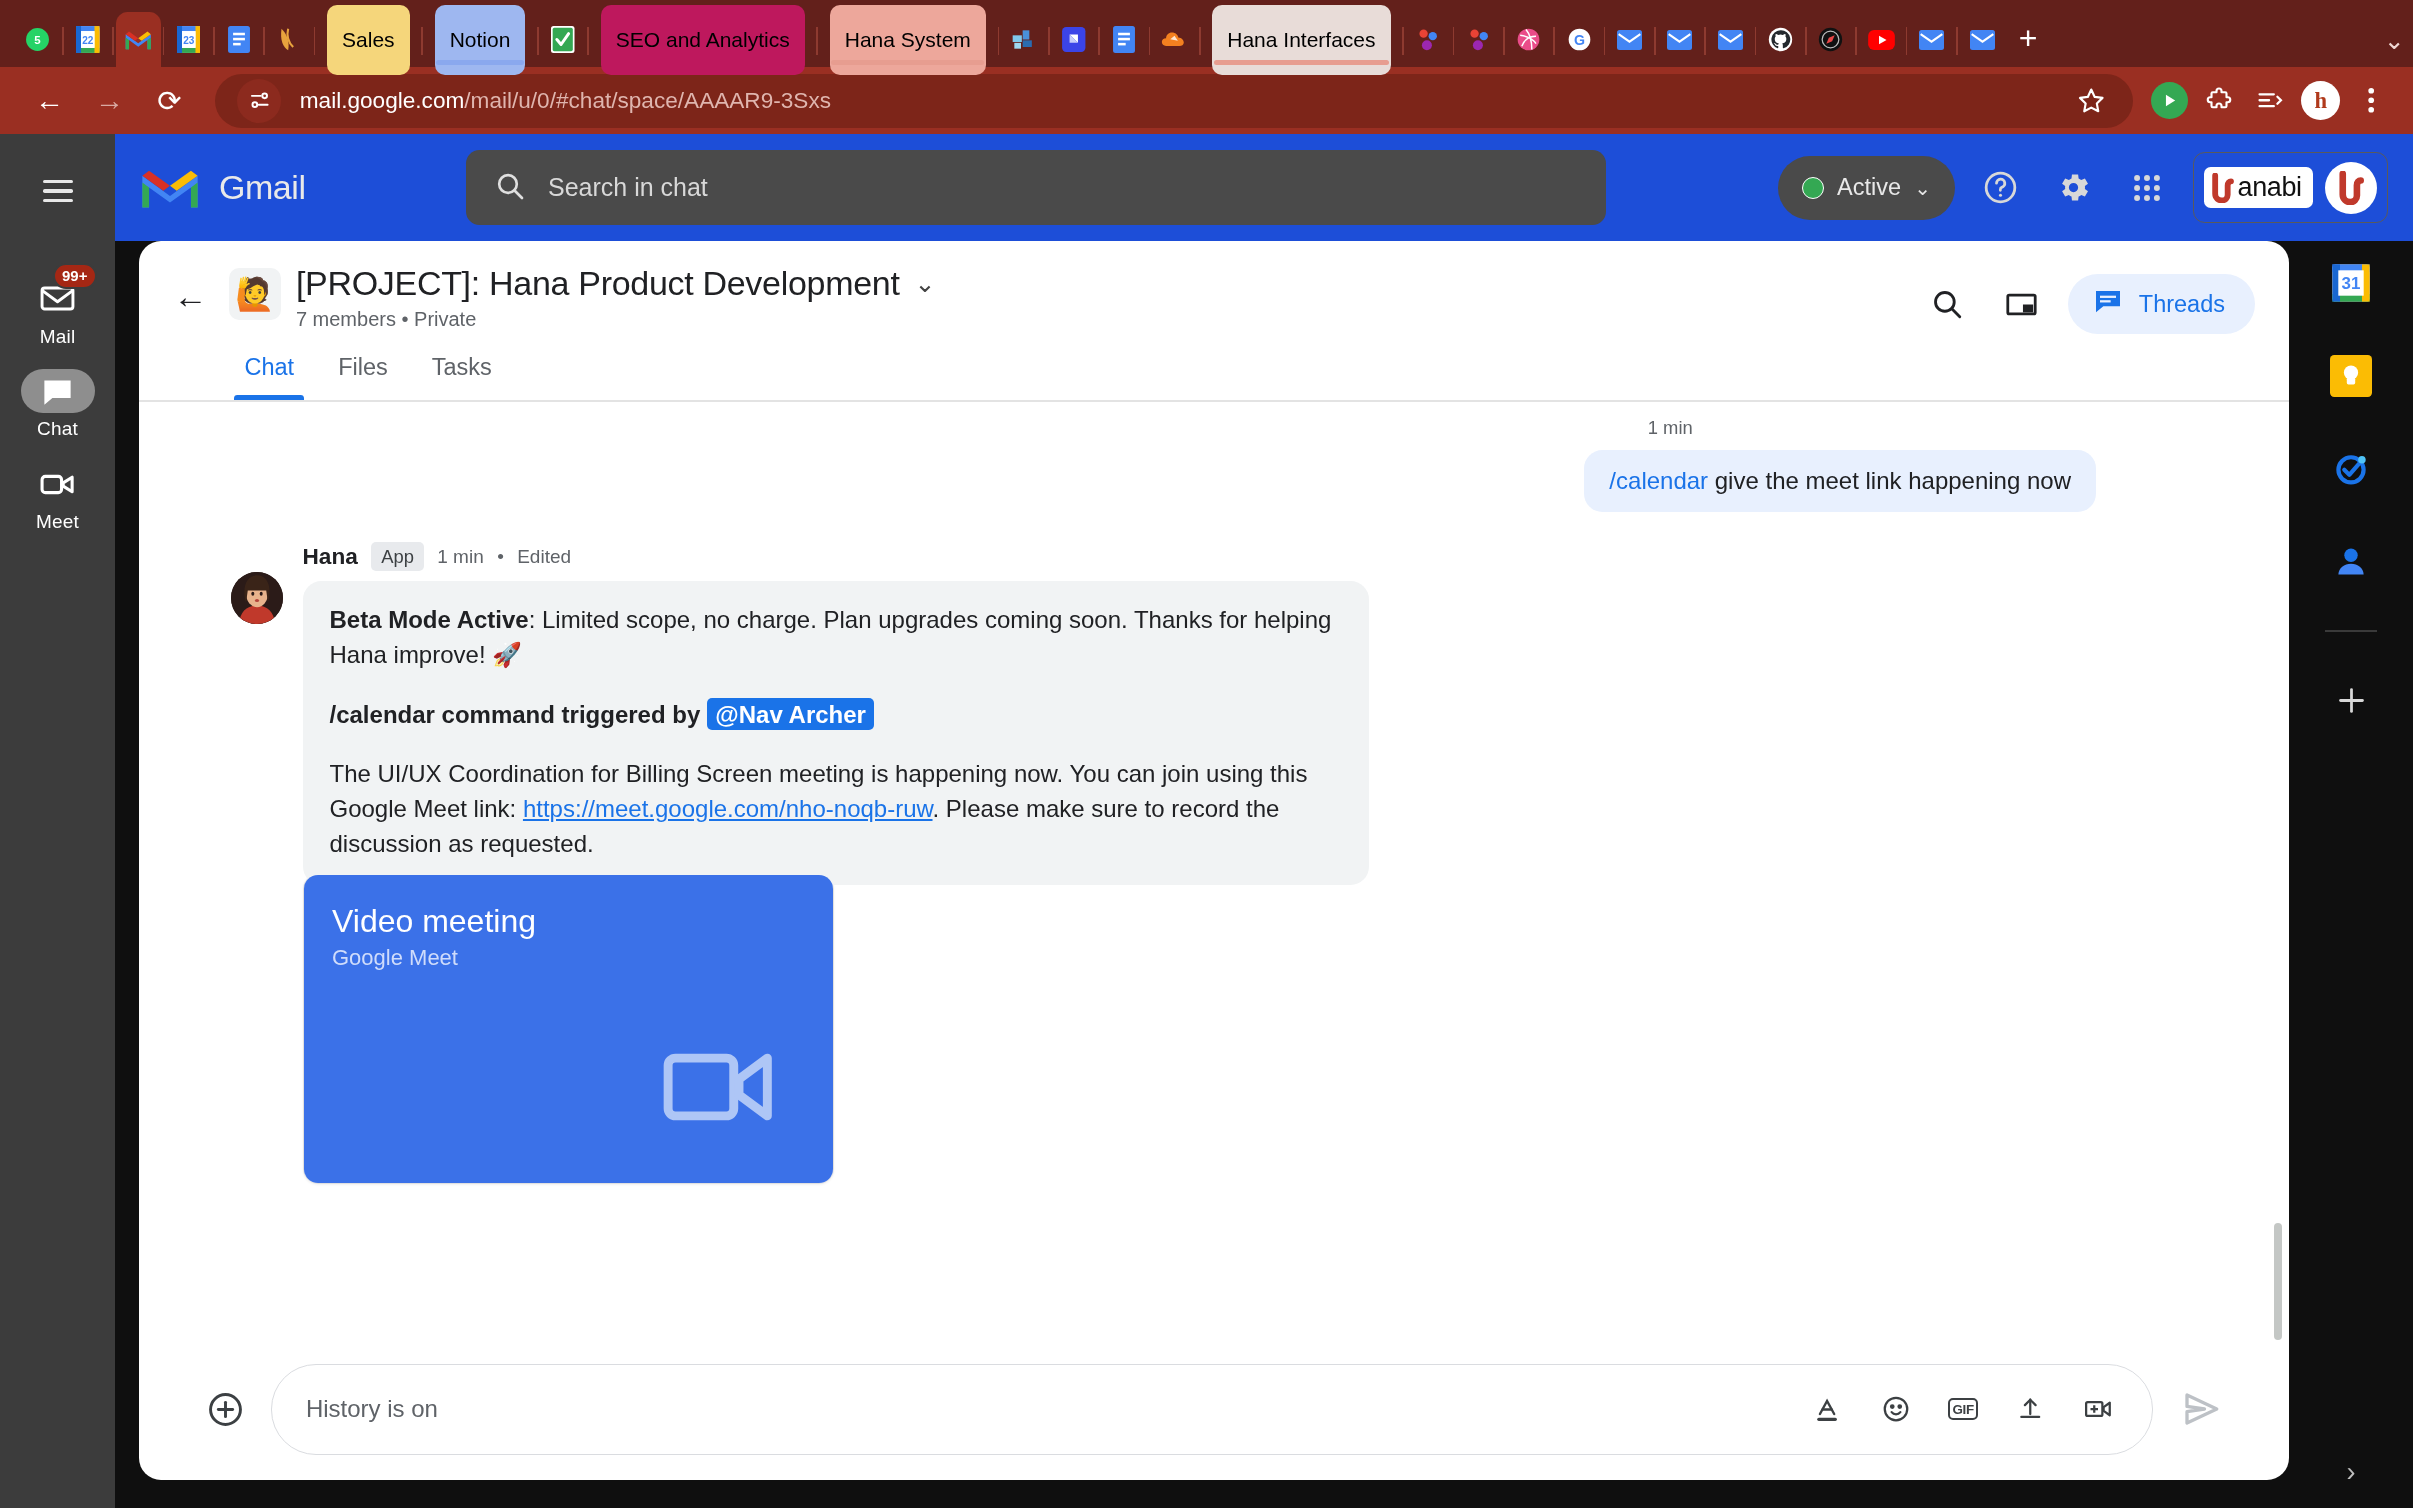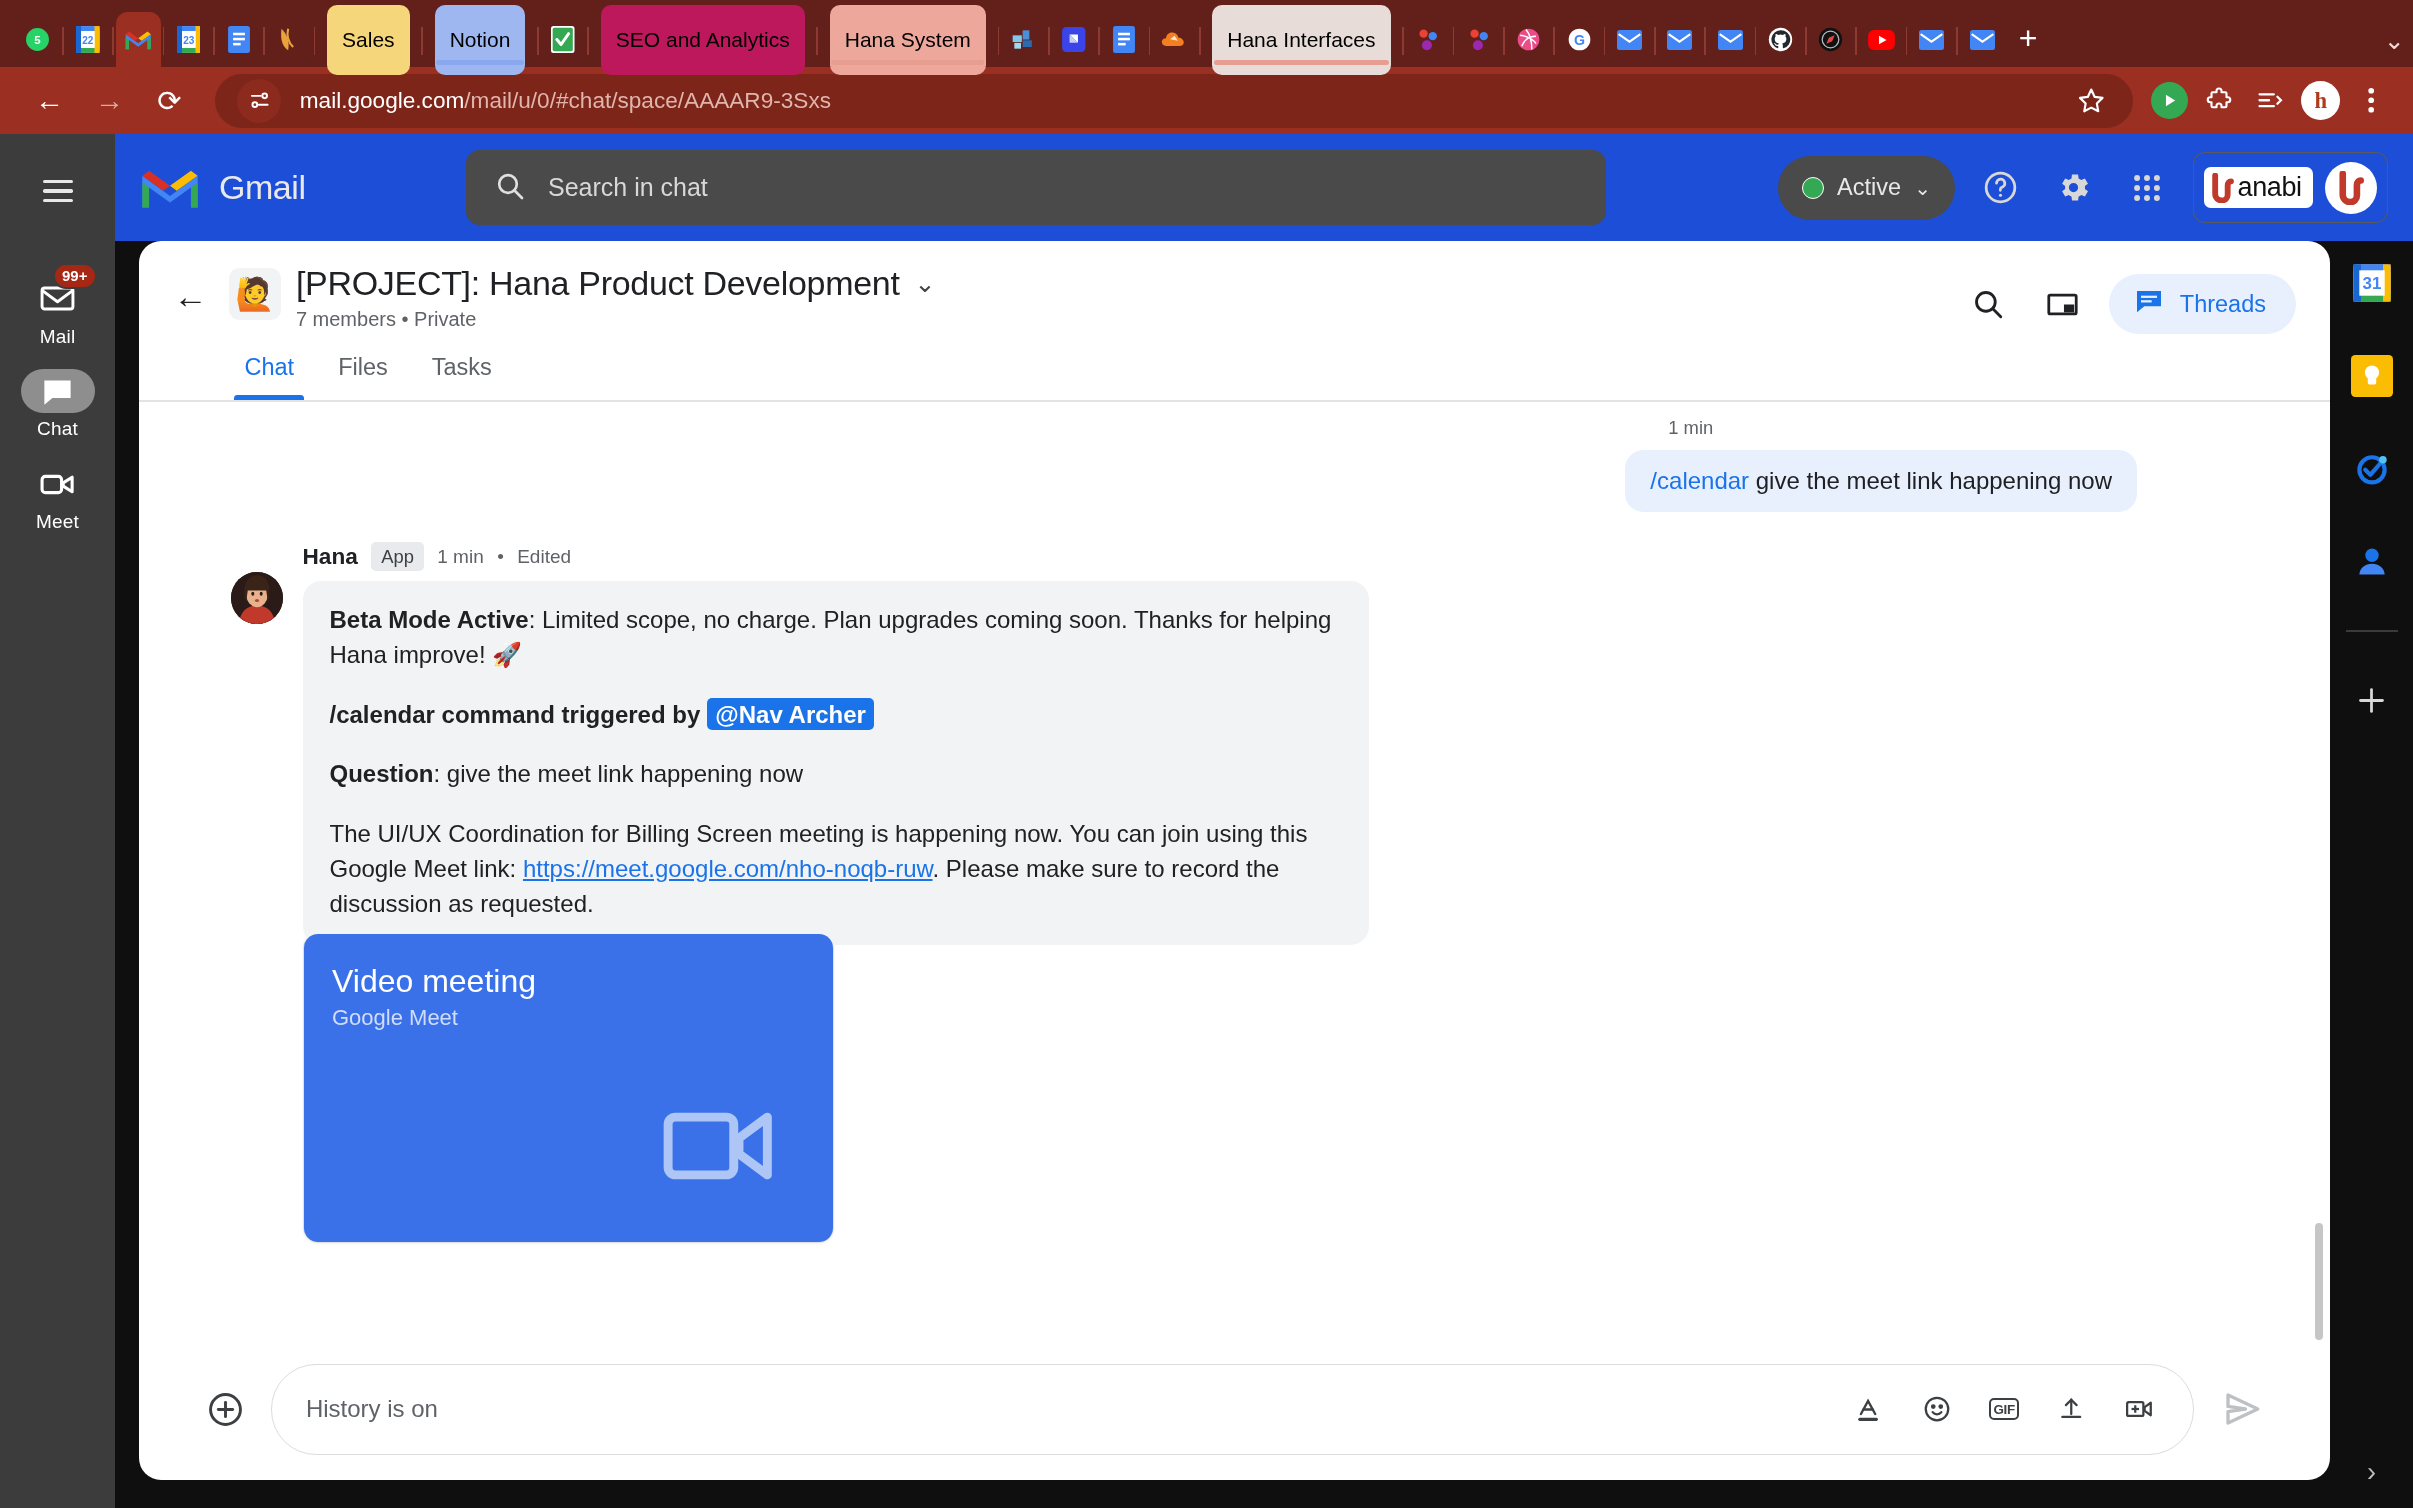--- a/index.html
+++ b/index.html
@@ -188,21 +188,21 @@
   }
   .comp-ph { font-size: 24px; color:#5f6368; }
   .comp-icons { margin-left:auto; display:flex; align-items:center; gap: 28.5px; }
   .comp-ico { width: 39px; height:39px; display:flex; align-items:center; justify-content:center; color:#3c4043; }
   .send-btn { width: 59px; height:59px; display:flex; align-items:center; justify-content:center; color:#bdc1c6; }
 
   .scrollbar { position:absolute; right: 6.7px; top: 821px; width: 8.4px; height: 117px; background:#c4c7c5; border-radius:5px; }
 
   
   .rightrail {
-    width: 83px; background:#0f0f0f; display:flex; flex-direction:column;
+    width: 124px; background:#0f0f0f; display:flex; flex-direction:column;
     align-items:center; padding-top: 17px; gap: 44px; flex:none;
   }
   .rr-ico { width: 49px; height: 49px; display:flex; align-items:center; justify-content:center; }
   .rr-div { width: 52px; height:1.7px; background:#3a3a3a; }
   .rr-expand { margin-top:auto; margin-bottom: 20px; color:#bdbdbd; font-size:27px; }
 
   .gif-box { border:2.5px solid #3c4043; border-radius:5px; font-size:13.4px; font-weight:700; padding:1.7px 2.5px; color:#3c4043; letter-spacing:-0.4px;}
 </style>
 </head>
 <body>
@@ -718,23 +718,20 @@
                     <span class="bot-time">Edited</span>
                   </div>
 
                   <div class="bot-bubble">
                     <p>
                       <b>Beta Mode Active</b><span>: Limited scope, no charge. Plan upgrades coming soon. Thanks for helping Hana improve! 🚀</span>
                     </p>
                     <p>
                       <b>/calendar command triggered by</b>
                       <span class="mention">@Nav Archer</span>
-                    </p>
-                    <p>
-                      <b>Question</b><span>: give the meet link happening now</span>
                     </p>
                     <p>
                       <span>The UI/UX Coordination for Billing Screen meeting is happening now. You can join using this Google Meet link: </span><a class="meetlink" href="#">https://meet.google.com/nho-noqb-ruw</a><span>. Please make sure to record the discussion as requested.</span>
                     </p>
                   </div>
                 </div>
               </div>
 
               <div class="meetcard">
                 <div class="meetcard-top">

